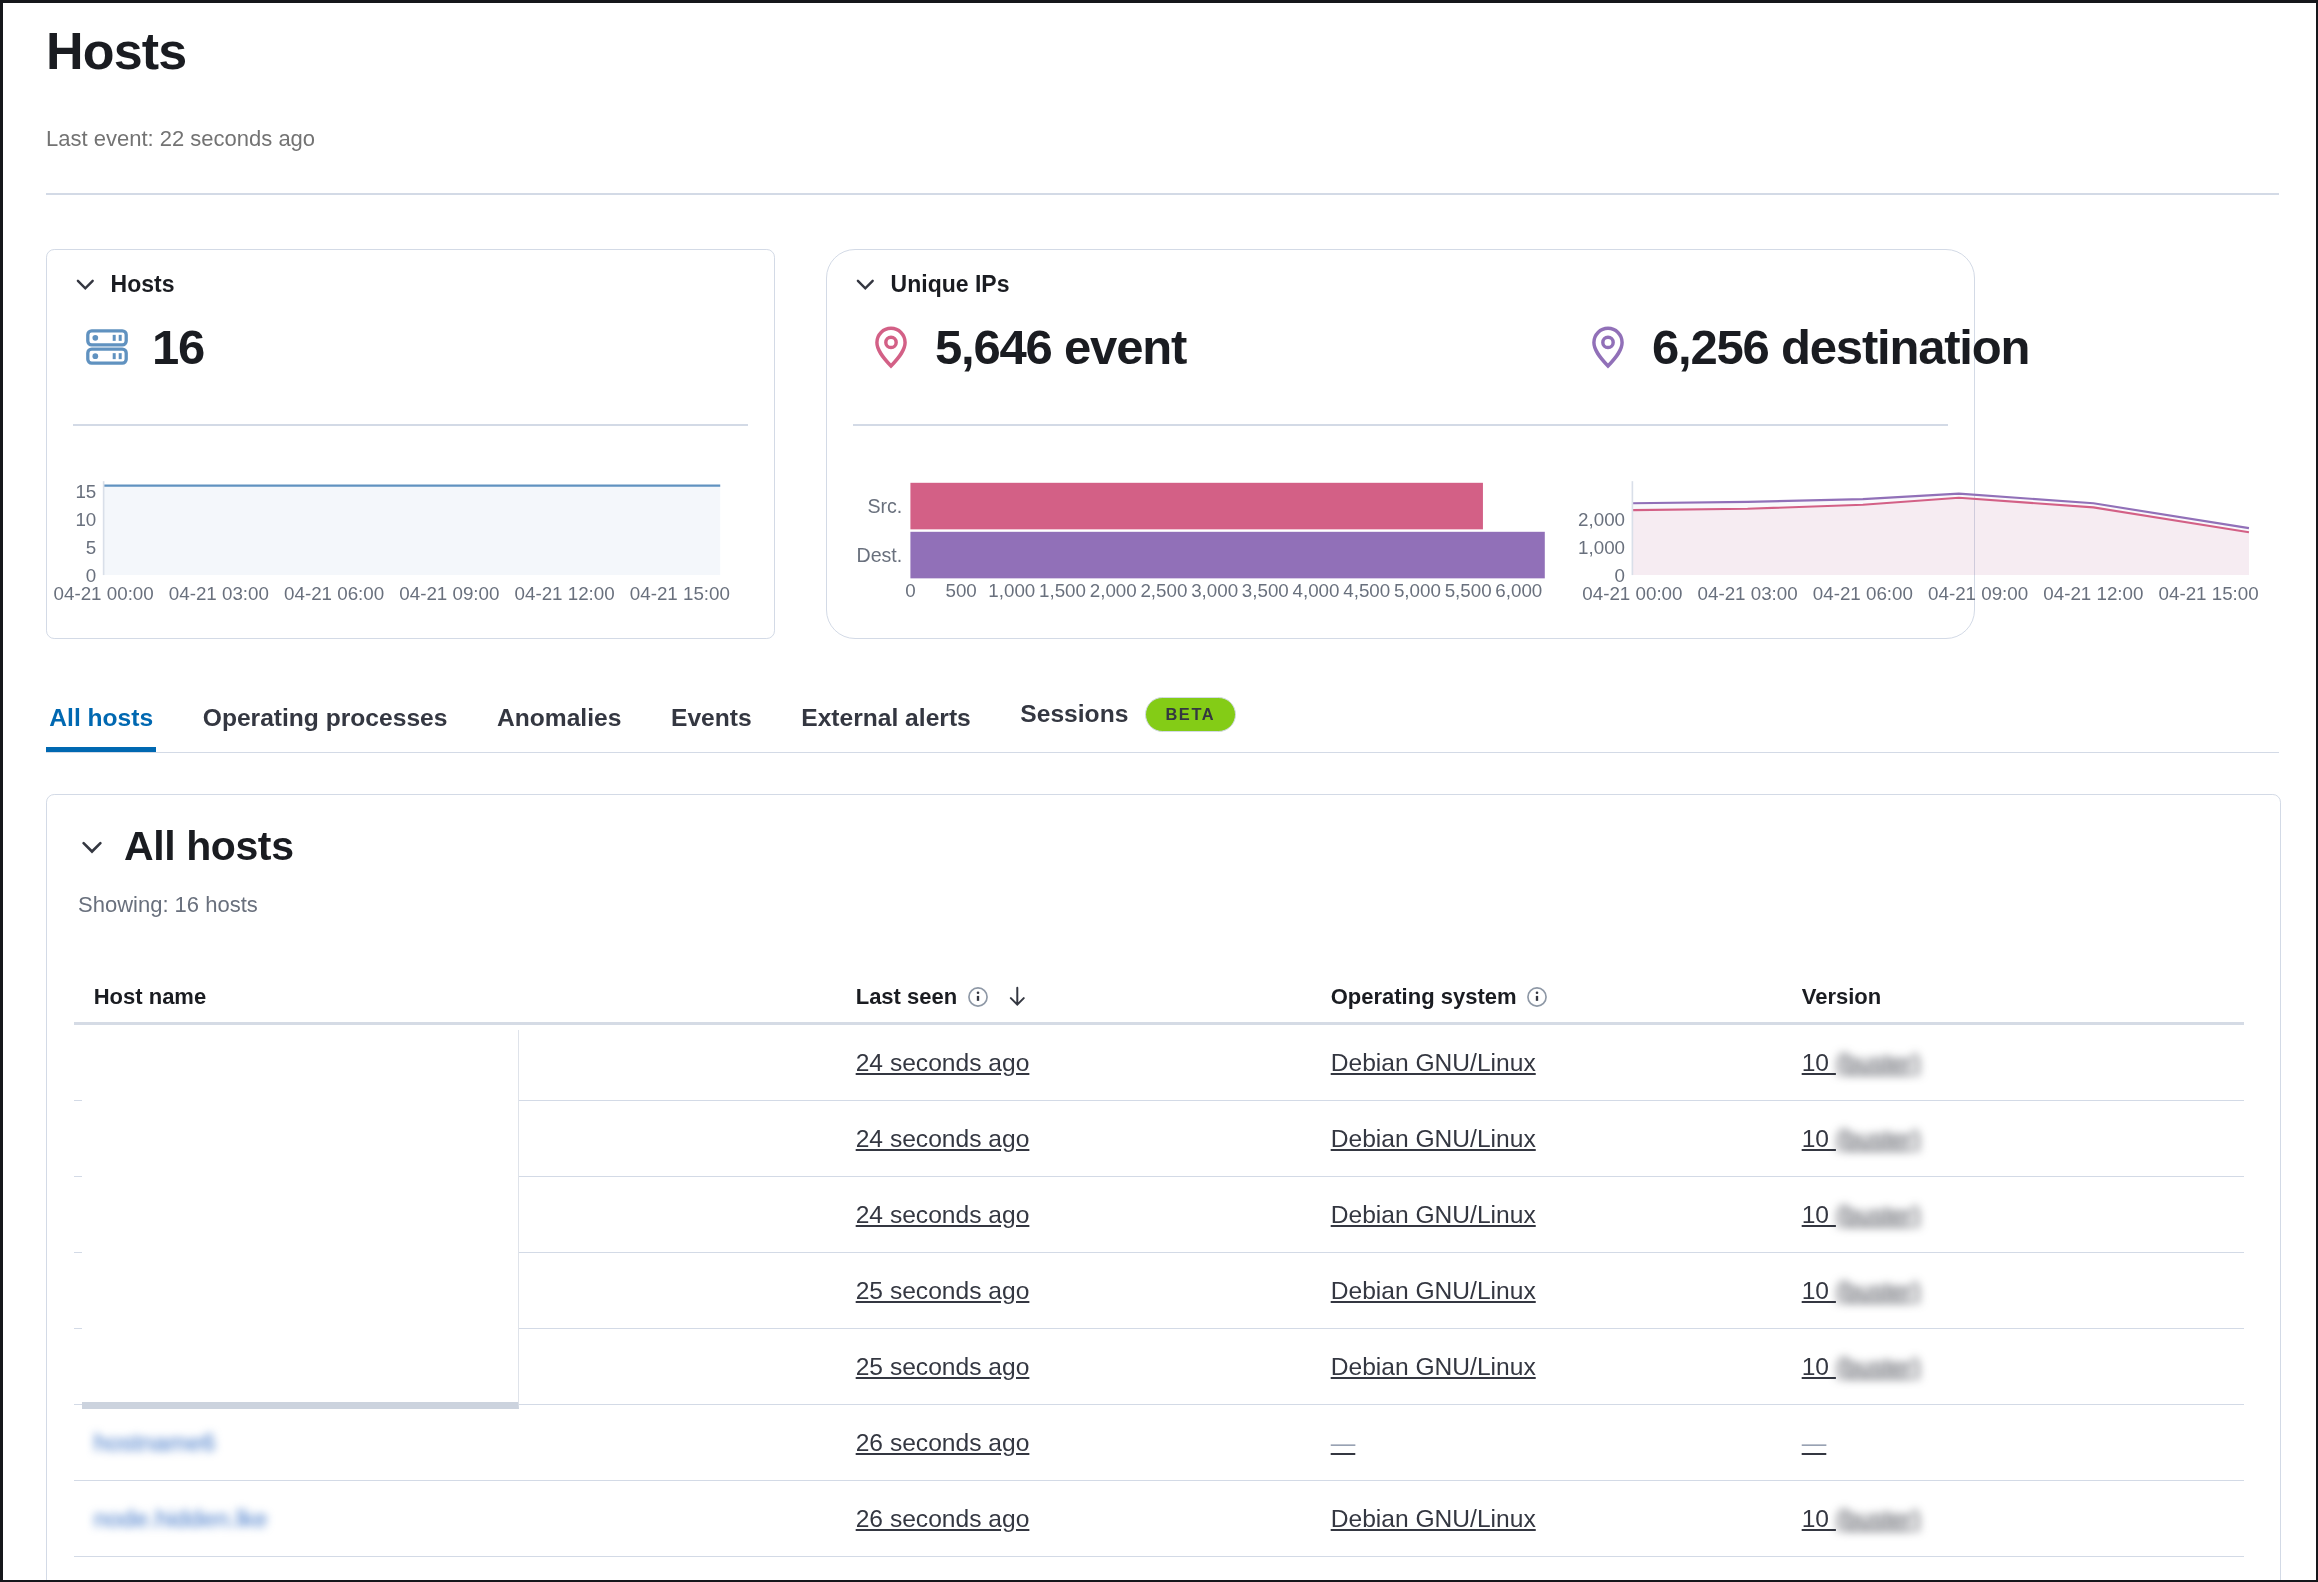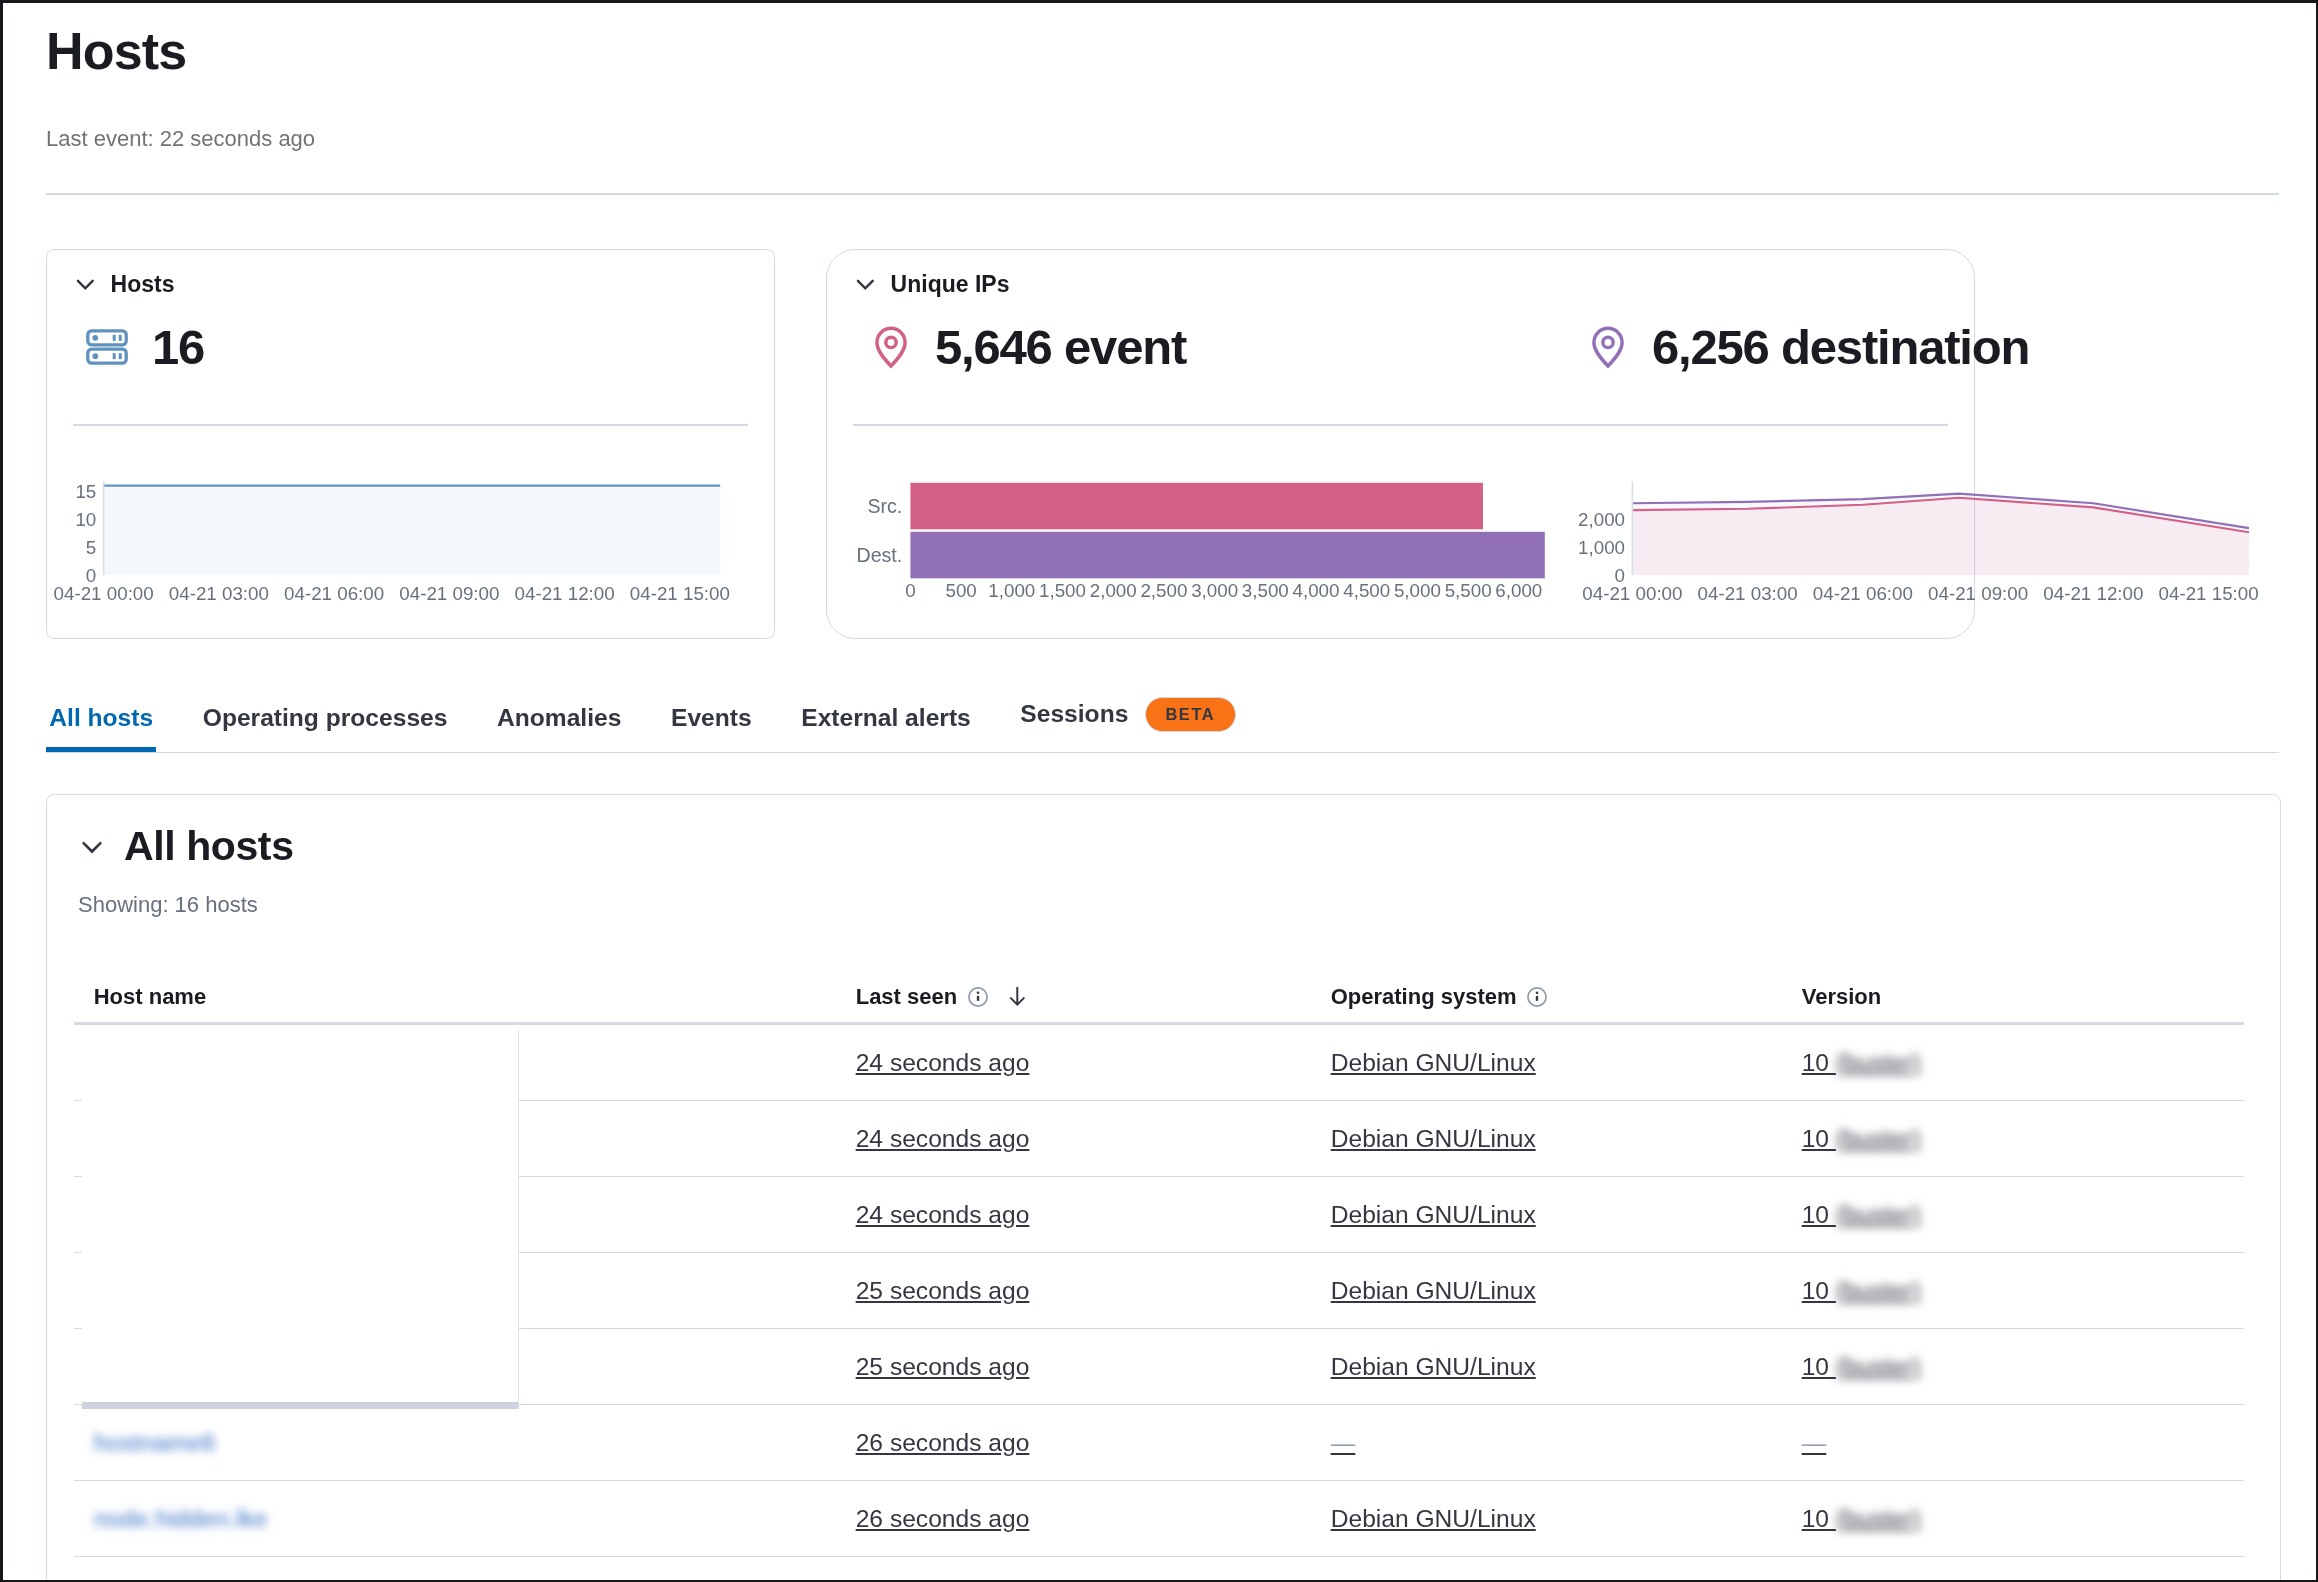--- a/index.html
+++ b/index.html
@@ -34,21 +34,21 @@
   #ips-area{ left:770px; top:223px; }
   svg text{ font-family:"Liberation Sans","DejaVu Sans",sans-serif; }
 
   
   #tabs{ position:absolute; left:43px; top:687px; width:2233px; display:flex; gap:43px;
          align-items:flex-end; border-bottom:1.6px solid #D3DAE6; }
   .tab{ font-size:24.6px; font-weight:700; color:#343741; padding:6.6px 3.3px 19.7px; cursor:pointer;
         display:flex; align-items:center; gap:16.4px; white-space:nowrap; }
   .tab.active{ color:#0068b1; box-shadow:inset 0 -4.9px 0 #0068b1; }
   .beta{ font-size:16.4px; font-weight:700; letter-spacing:1.6px; color:#343741;
-         border:1.6px solid #D3DAE6; border-radius:21px; padding:7.4px 19.7px; background:#f97316; }
+         border:1.6px solid #D3DAE6; border-radius:21px; padding:7.4px 19.7px; background:#84cc16; }
 
   
   #allhosts-card{ left:43px; top:791px; width:2235px; height:868px; position:absolute;
                   background:#fff; border:1.6px solid #D3DAE6; border-radius:8.2px; }
   .section-title-row{ position:absolute; left:31px; top:28px; display:flex; align-items:center; gap:18px; }
   .section-title-row .chev{ width:28px; height:28px; }
   .section-title{ font-size:41px; font-weight:700; color:#1a1c21; letter-spacing:-0.4px; }
   .showing{ position:absolute; left:31px; top:97px; font-size:22px; color:#69707D; }
 
   .table{ position:absolute; left:27px; right:36px; top:176px; }

